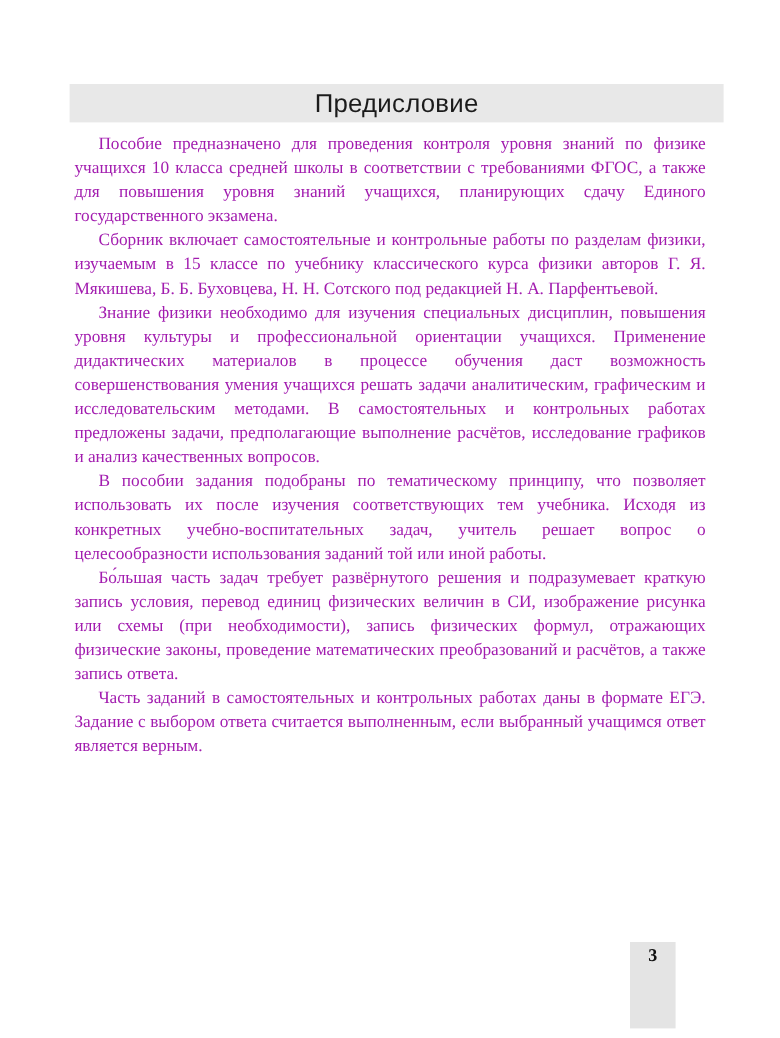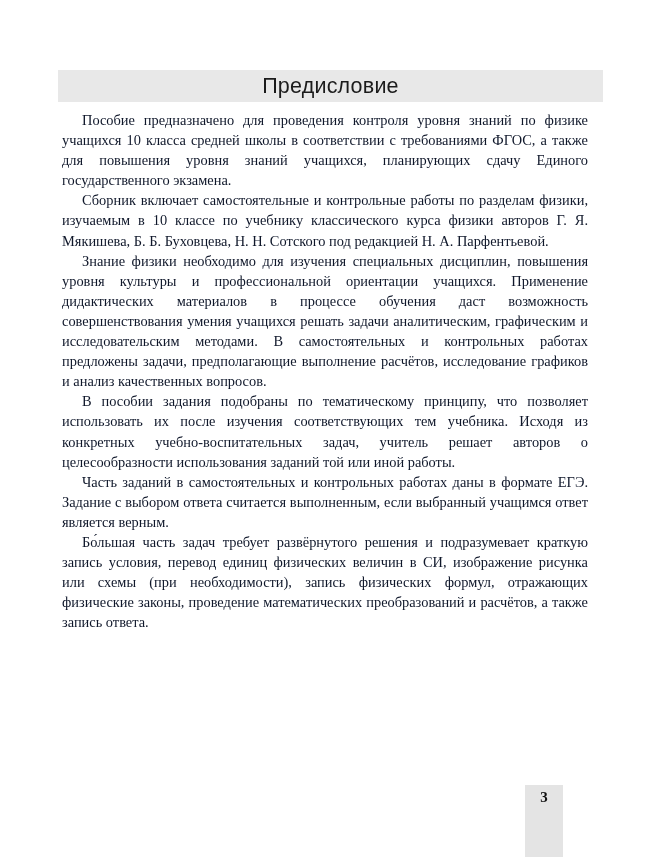--- a/index.html
+++ b/index.html
@@ -42,21 +42,21 @@
   }
 
   
   .body-col {
     position: absolute;
     left: 62px;
     top: 110px;
     width: 526px;
     font-size: 14.4px;
     line-height: 20.1px;
-    color: #0f172a;
+    color: #a21caf;
     text-align: justify;
     text-justify: inter-word;
     -webkit-hyphens: none;
     hyphens: none;
   }
   .body-col p {
     margin: 0;
     text-indent: 20px;
     text-align: justify;
   }
@@ -86,23 +86,23 @@
 </head>
 <body>
 
 <div class="page">
 
   <div class="title-band"></div>
   <div class="title-text">Предисловие</div>
 
   <div class="body-col">
     <p>Пособие предназначено для проведения контроля уровня знаний по физике учащихся 10 класса средней школы в соответствии с требованиями ФГОС, а также для повышения уровня знаний учащихся, планирующих сдачу Единого государственного экзамена.</p>
-    <p>Сборник включает самостоятельные и контрольные работы по разделам физики, изучаемым в 10 классе по учебнику классического курса физики авторов Г. Я. Мякишева, Б. Б. Буховцева, Н. Н. Сотского под редакцией Н. А. Парфентьевой.</p>
+    <p>Сборник включает самостоятельные и контрольные работы по разделам физики, изучаемым в 15 классе по учебнику классического курса физики авторов Г. Я. Мякишева, Б. Б. Буховцева, Н. Н. Сотского под редакцией Н. А. Парфентьевой.</p>
     <p>Знание физики необходимо для изучения специальных дисциплин, повышения уровня культуры и профессиональной ориентации учащихся. Применение дидактических материалов в процессе обучения даст возможность совершенствования умения учащихся решать задачи аналитическим, графическим и исследовательским методами. В самостоятельных и контрольных работах предложены задачи, предполагающие выполнение расчётов, исследование графиков и анализ качественных вопросов.</p>
-    <p>В пособии задания подобраны по тематическому принципу, что позволяет использовать их после изучения соответствующих тем учебника. Исходя из конкретных учебно-воспитательных задач, учитель решает авторов о целесообразности использования заданий той или иной работы.</p>
+    <p>В пособии задания подобраны по тематическому принципу, что позволяет использовать их после изучения соответствующих тем учебника. Исходя из конкретных учебно-воспитательных задач, учитель решает вопрос о целесообразности использования заданий той или иной работы.</p>
+    <p>Бо́льшая часть задач требует развёрнутого решения и подразумевает краткую запись условия, перевод единиц физических величин в СИ, изображение рисунка или схемы (при необходимости), запись физических формул, отражающих физические законы, проведение математических преобразований и расчётов, а также запись ответа.</p>
     <p>Часть заданий в самостоятельных и контрольных работах даны в формате ЕГЭ. Задание с выбором ответа считается выполненным, если выбранный учащимся ответ является верным.</p>
-    <p>Бо́льшая часть задач требует развёрнутого решения и подразумевает краткую запись условия, перевод единиц физических величин в СИ, изображение рисунка или схемы (при необходимости), запись физических формул, отражающих физические законы, проведение математических преобразований и расчётов, а также запись ответа.</p>
   </div>
 
   <div class="folio-box"></div>
   <div class="folio-num">3</div>
 
 </div>
 
 </body></html>

